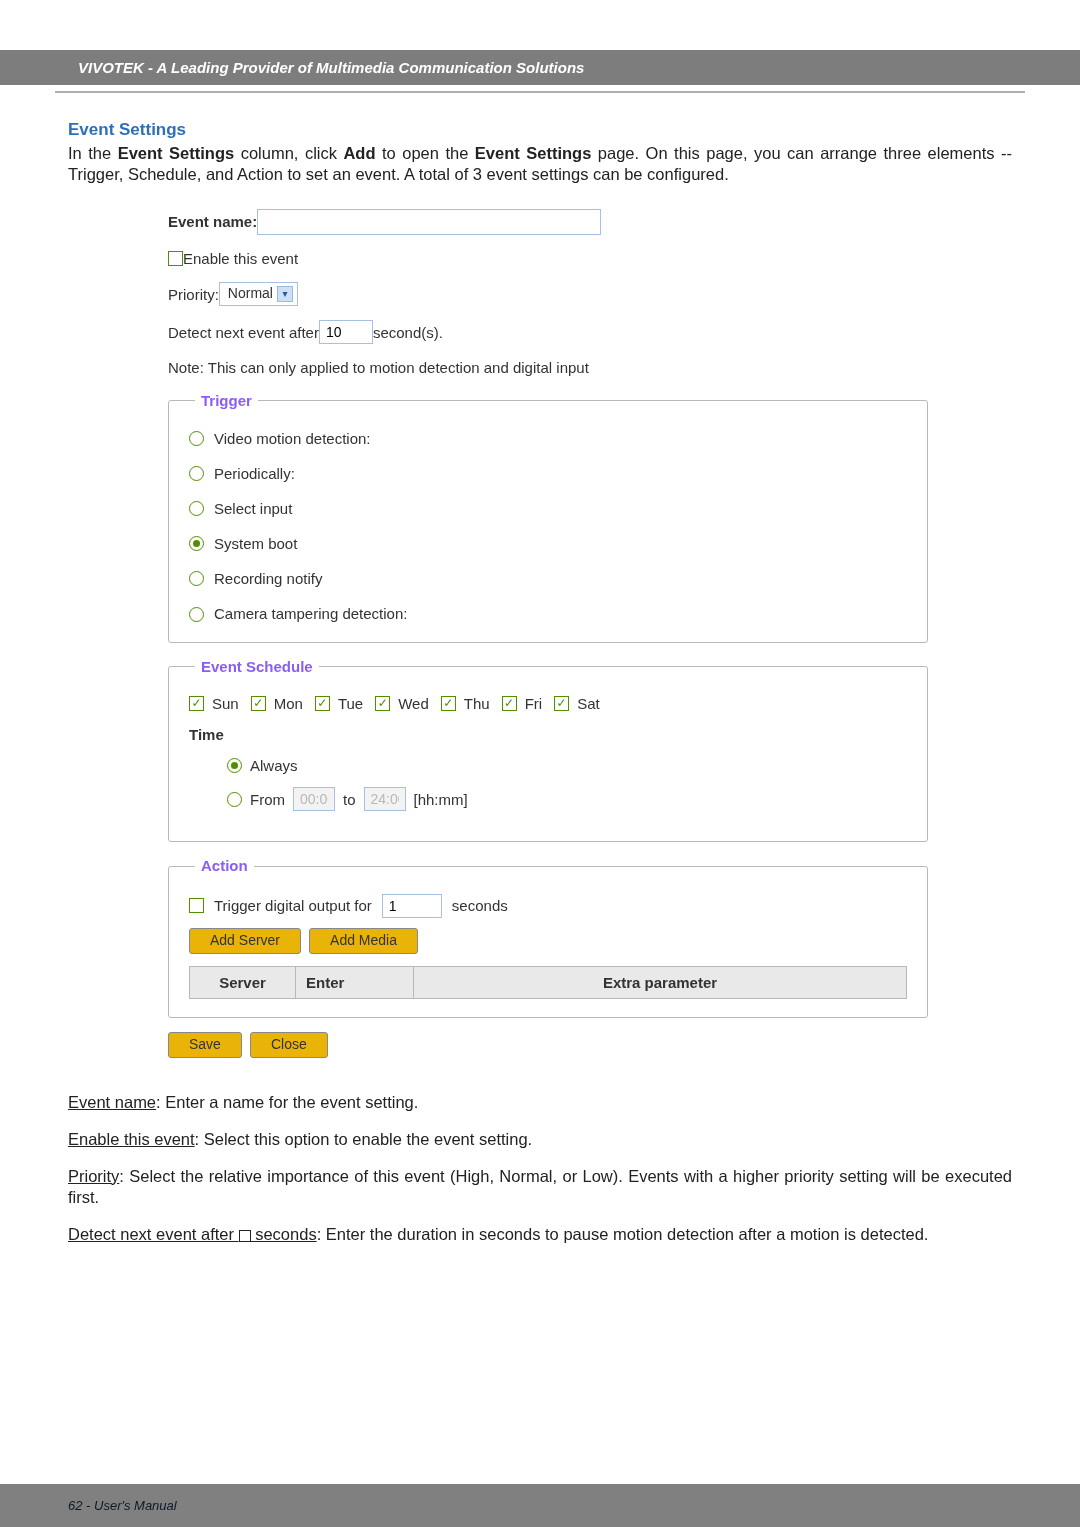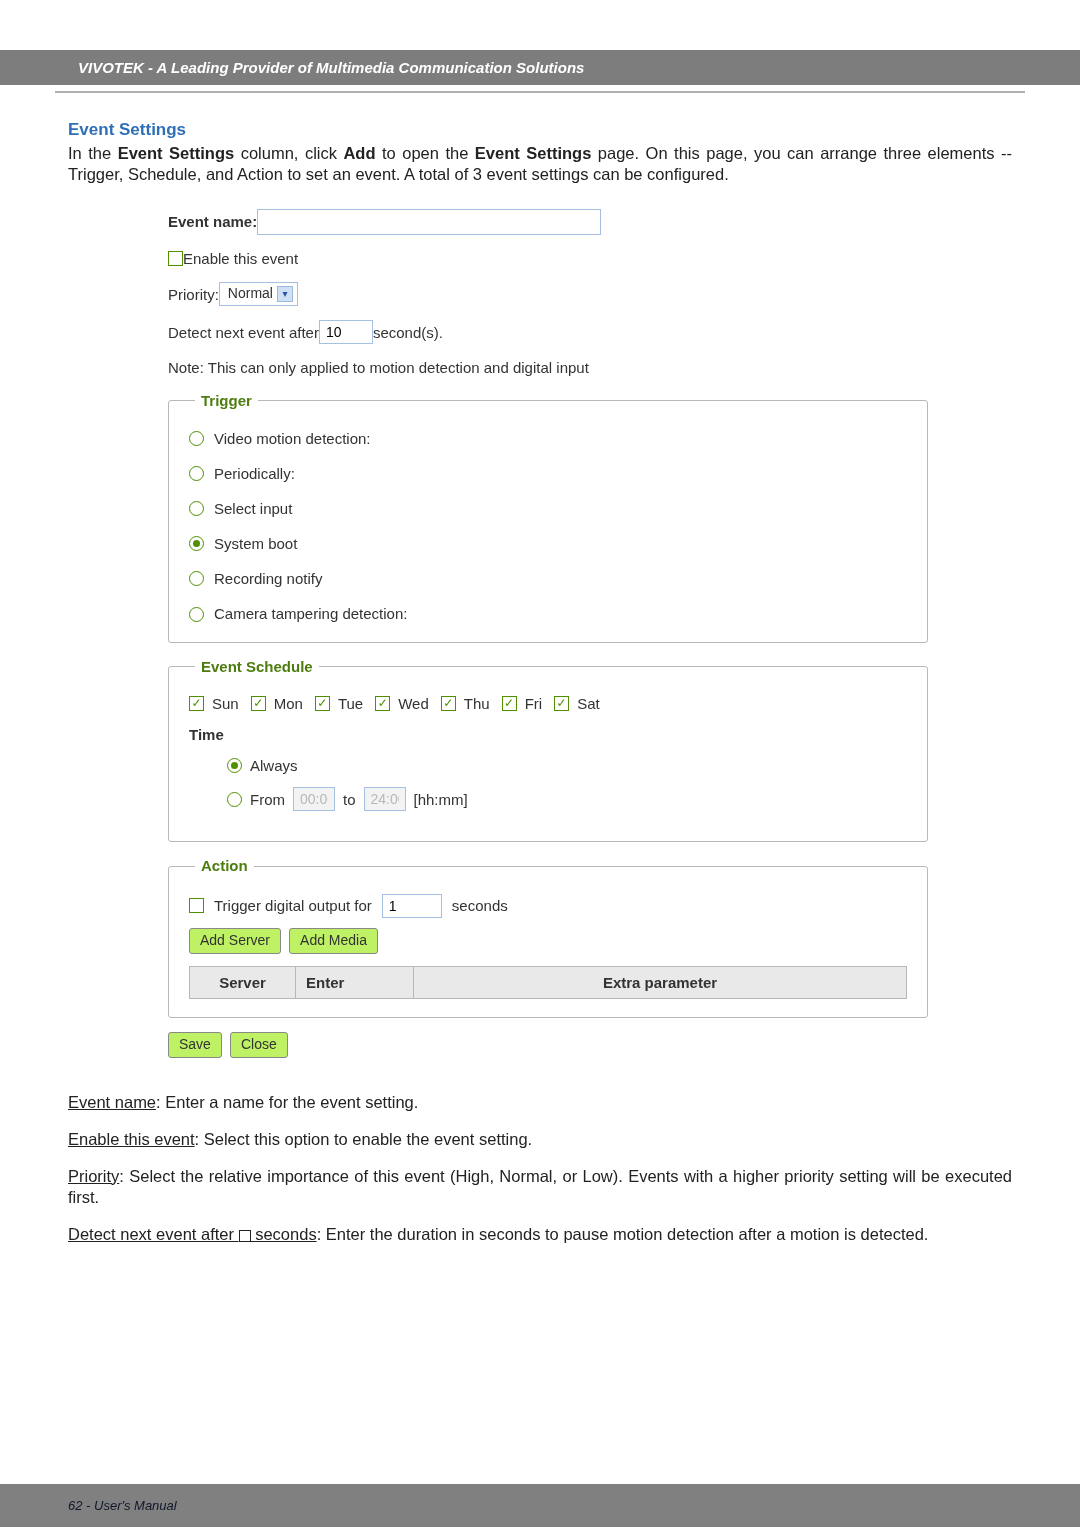--- a/index.html
+++ b/index.html
@@ -105,39 +105,39 @@
   .radio-o .dot {
     width: 7px; height: 7px; border-radius: 50%; background: #4f8f00;
   }
   fieldset.grp {
     border: 1px solid #b8b8b8;
     border-radius: 3px;
     margin-bottom: 14px;
     padding: 18px 20px 18px 20px;
   }
   fieldset.grp legend {
-    color: #4d7c0f;
+    color: #8b5cf6;
     font-weight: bold;
     font-size: 15px;
     padding: 0 6px;
     margin-left: 6px;
   }
   .opt { display: flex; align-items: center; gap: 10px; margin-bottom: 16px; }
   .opt:last-child { margin-bottom: 0; }
   .schedule-days { display: flex; align-items: center; gap: 8px; margin-bottom: 12px; }
   .time-block { margin-left: 38px; }
   .time-row { display: flex; align-items: center; gap: 8px; margin-bottom: 12px; }
   .disabled-input {
     background: #f3f3f3 !important;
     color: #b8b8b8 !important;
   }
   .btn {
     border: 1px solid #888;
-    background: #bef264;
-    padding: 3px 10px;
+    background: #eab308;
+    padding: 3px 20px;
     font-size: 14px;
     border-radius: 3px;
     display: inline-block;
   }
   .btn-row { display: flex; gap: 8px; margin-top: 10px; }
   .tbl-header {
     display: flex;
     border: 1px solid #b8b8b8;
     background: #e9e9e9;
     font-weight: bold;

